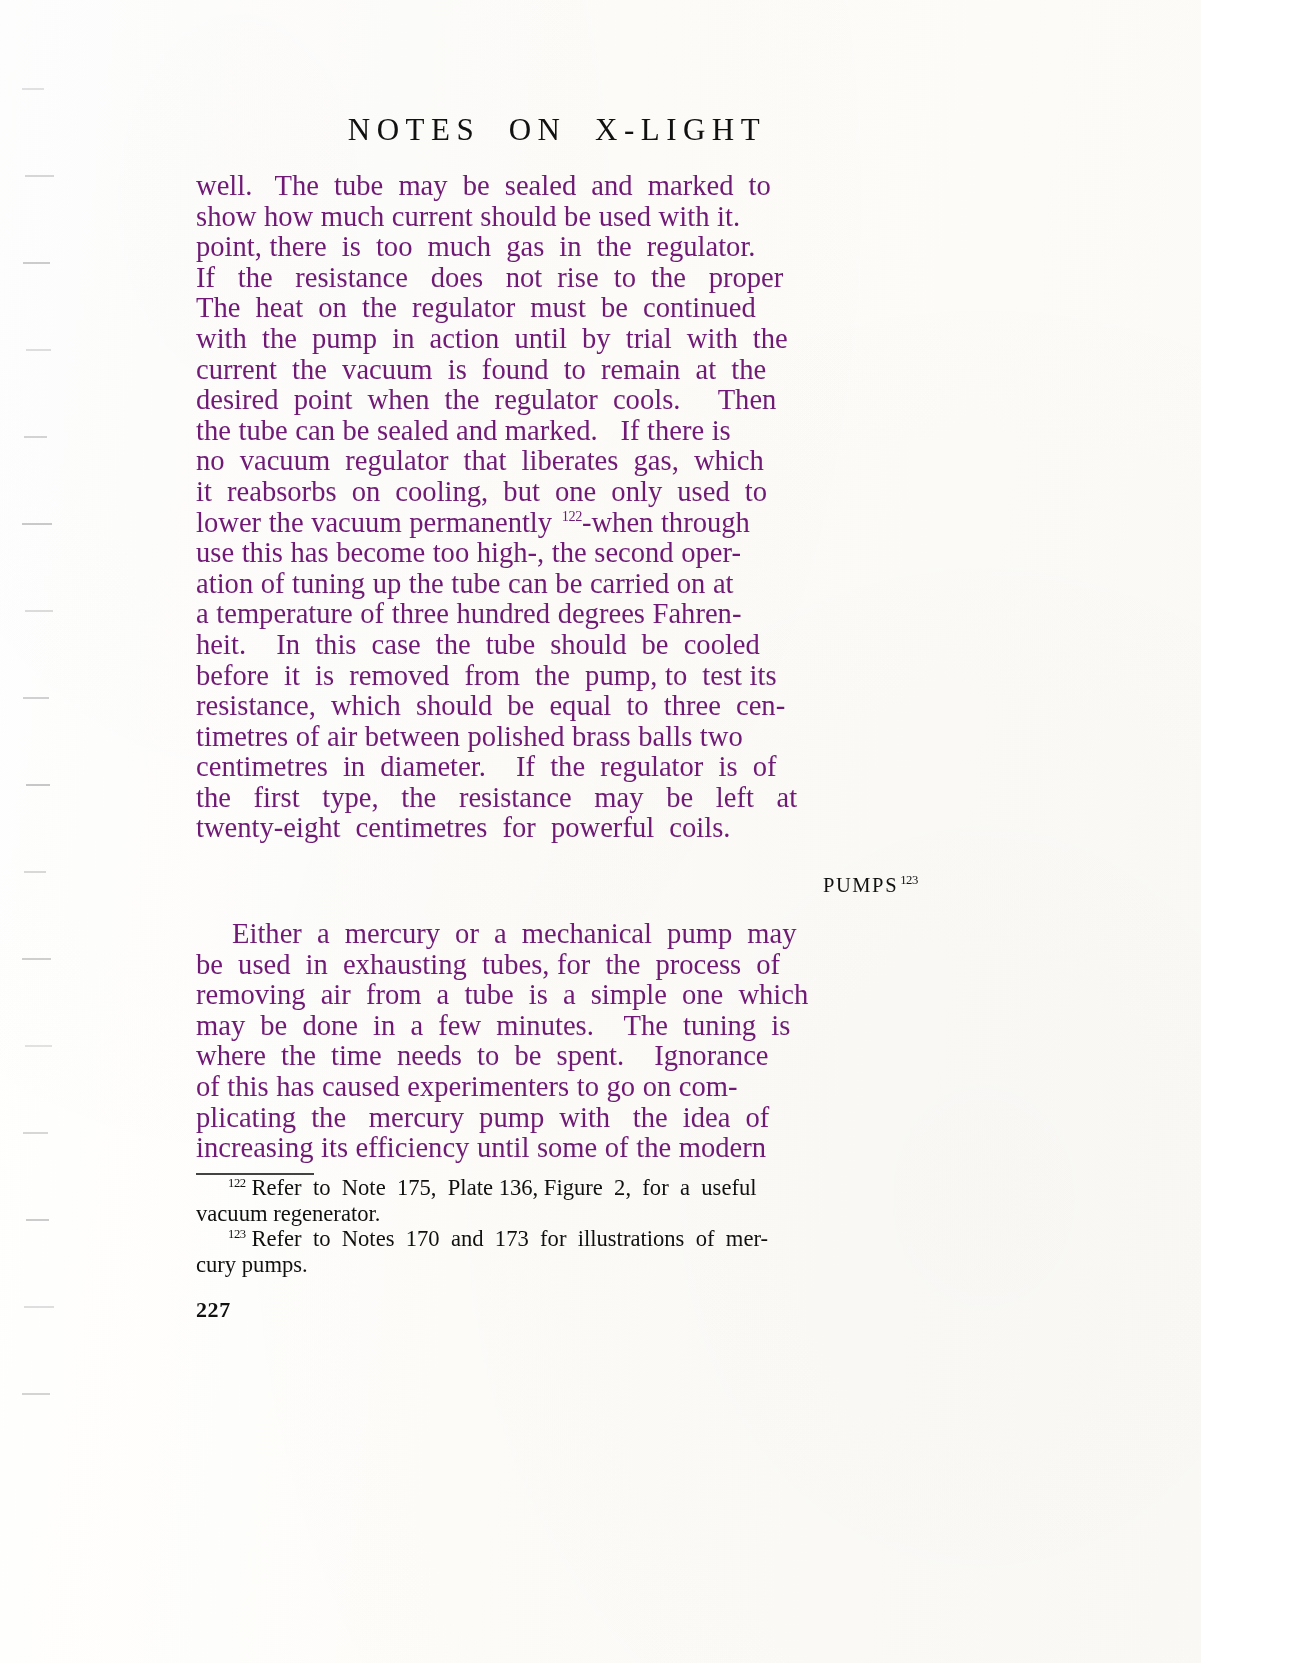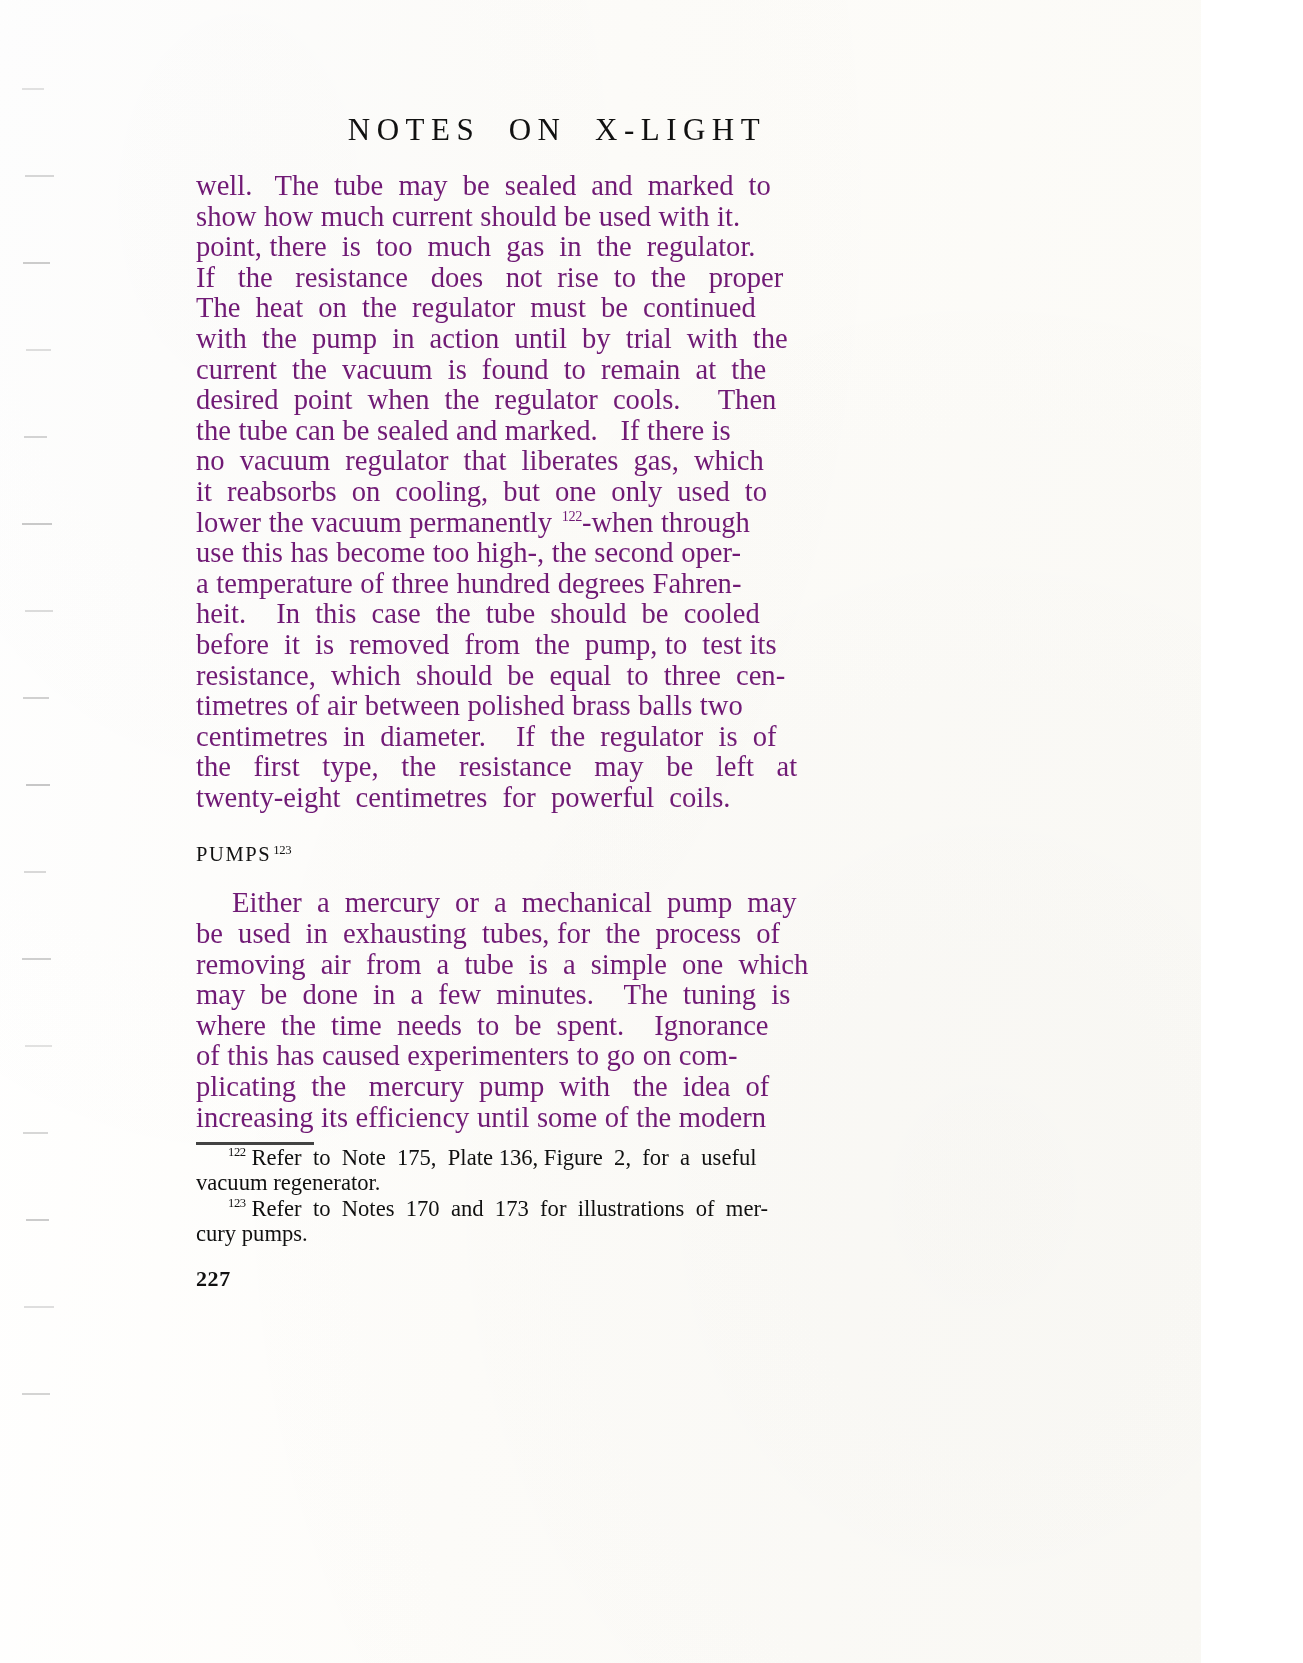--- a/index.html
+++ b/index.html
@@ -84,21 +84,21 @@
 
   sup.fnref {
     font-size: 0.50em;
     vertical-align: super;
     line-height: 0;
     letter-spacing: -0.4px;
     padding-left: 2px;
   }
 
   #section-heading {
-    text-align: left;
+    text-align: right;
     margin-top: 30px;
     font-size: 20.5px;
     letter-spacing: 1.6px;
     color: #111111;
     white-space: pre;
   }
   #section-heading sup.fnref {
     font-size: 0.62em;
   }
 
@@ -173,20 +173,21 @@
       <span class="body-line">If   the   resistance   does   not  rise  to  the   proper</span>
       <span class="body-line">The  heat  on  the  regulator  must  be  continued</span>
       <span class="body-line">with  the  pump  in  action  until  by  trial  with  the</span>
       <span class="body-line">current  the  vacuum  is  found  to  remain  at  the</span>
       <span class="body-line">desired  point  when  the  regulator  cools.     Then</span>
       <span class="body-line">the tube can be sealed and marked.   If there is</span>
       <span class="body-line">no  vacuum  regulator  that  liberates  gas,  which</span>
       <span class="body-line">it  reabsorbs  on  cooling,  but  one  only  used  to</span>
       <span class="body-line"><span>lower the vacuum permanently </span><sup class="fnref">122</sup><span>-when through</span></span>
       <span class="body-line">use this has become too high-, the second oper-</span>
+      <span class="body-line">ation of tuning up the tube can be carried on at</span>
       <span class="body-line">a temperature of three hundred degrees Fahren-</span>
       <span class="body-line">heit.    In  this  case  the  tube  should  be  cooled</span>
       <span class="body-line">before  it  is  removed  from  the  pump, to  test its</span>
       <span class="body-line">resistance,  which  should  be  equal  to  three  cen-</span>
       <span class="body-line">timetres of air between polished brass balls two</span>
       <span class="body-line">centimetres  in  diameter.    If  the  regulator  is  of</span>
       <span class="body-line">the   first   type,   the   resistance   may   be   left   at</span>
       <span class="body-line">twenty-eight  centimetres  for  powerful  coils.</span>
     </p>
 

